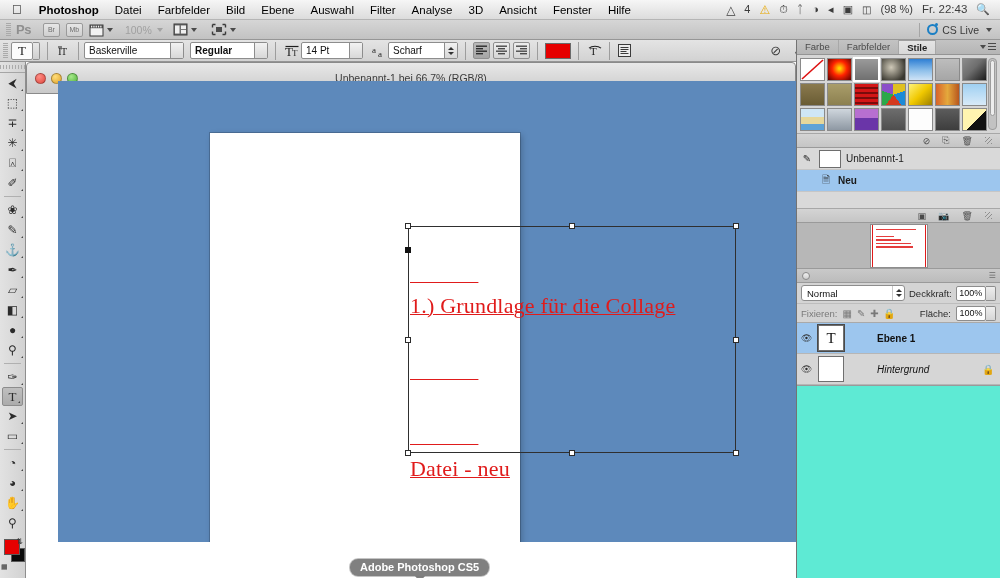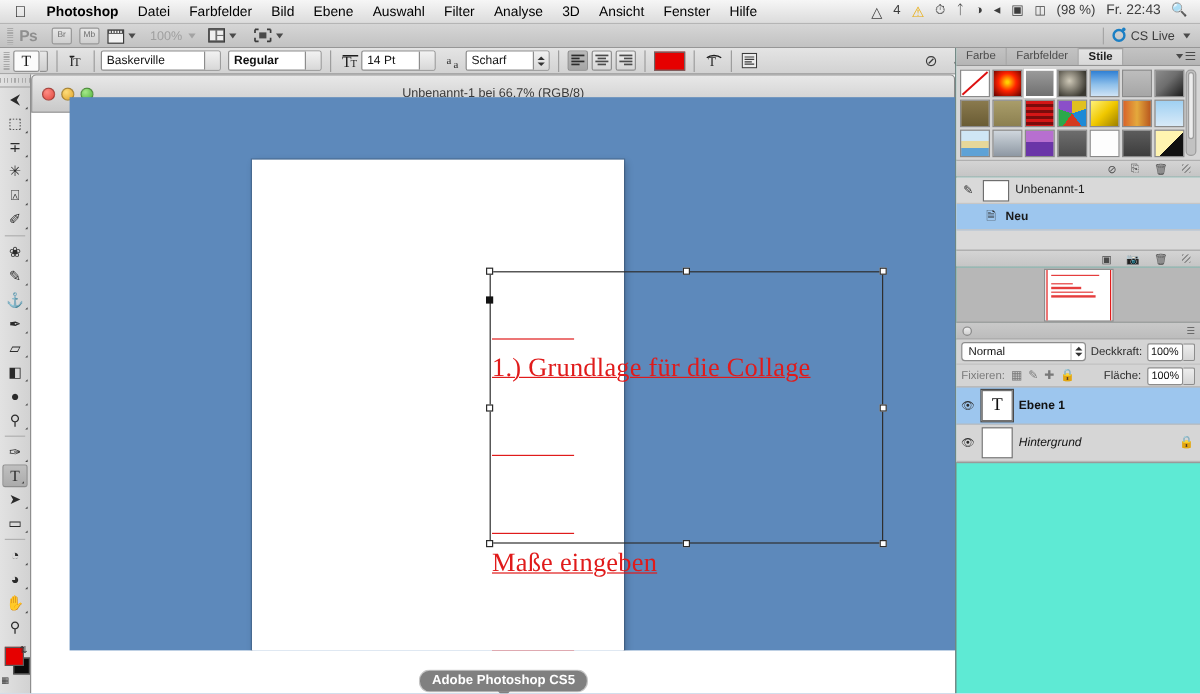--- a/index.html
+++ b/index.html
@@ -256,21 +256,21 @@
       background:#d4d4d4; border-bottom:1px solid #a9a9a9; }
   .lock-ic{ font-size:10px; color:#787878; }
   .layer-item{ height:31px; display:flex; align-items:center; padding:0 5px 0 3px; gap:5px;
       border-bottom:1px solid #b6b6b6; background:#d6d6d6; }
   .layer-item.sel{ background:#9dc6ee; }
   .eye{ width:13px; font-size:9px; color:#2b2b2b; text-align:center; }
   .lthumb{ width:26px;height:26px; background:#fff; border:1px solid #6f6f6f;
       display:flex; align-items:center; justify-content:center;
       font-family:"Liberation Serif",serif; font-size:15px; color:#111; }
   .lthumb.sel-th{ box-shadow:0 0 0 1px #4a4a4a; }
-  .lname{ font-size:10px; color:#111; font-weight:bold; }
+  .lname{ font-size:10px; color:#111; font-weight:bold;margin-left:28px; }
   .lname.italic{ font-weight:normal; font-style:italic; }
   .llock{ margin-left:auto; font-size:10px; color:#3a3a3a; }
 
   
   .dock-tip{
     position:absolute; left:349px; top:558px; padding:2px 10px 3px;
     background:rgba(118,118,118,.93); border:1px solid rgba(255,255,255,.55);
     border-radius:9px; color:#fff; font-size:11px; font-weight:bold; white-space:nowrap;
   }
   .dock-tip:after{ content:''; position:absolute; left:50%; margin-left:-5px; bottom:-6px;
@@ -528,20 +528,21 @@
       </div>
       <div class="tl-title">Unbenannt-1 bei 66,7% (RGB/8)</div>
     </div>
     <div class="canvas-area">
       <div class="paper">
         <div class="textbox">
           <div class="tb-frame"></div>
           <div class="ps-text">
             <span class="ln">1.) Grundlage für die Collage</span>
             <span class="blank"></span>
+            <span class="ln">Datei - neu</span>
             <span class="ln">Maße eingeben</span>
             
             
           </div>
           <span class="anchor"></span>
           <span class="handle h-tl"></span>
           <span class="handle h-tc"></span>
           <span class="handle h-tr"></span>
           <span class="handle h-ml"></span>
           <span class="handle h-mr"></span>

